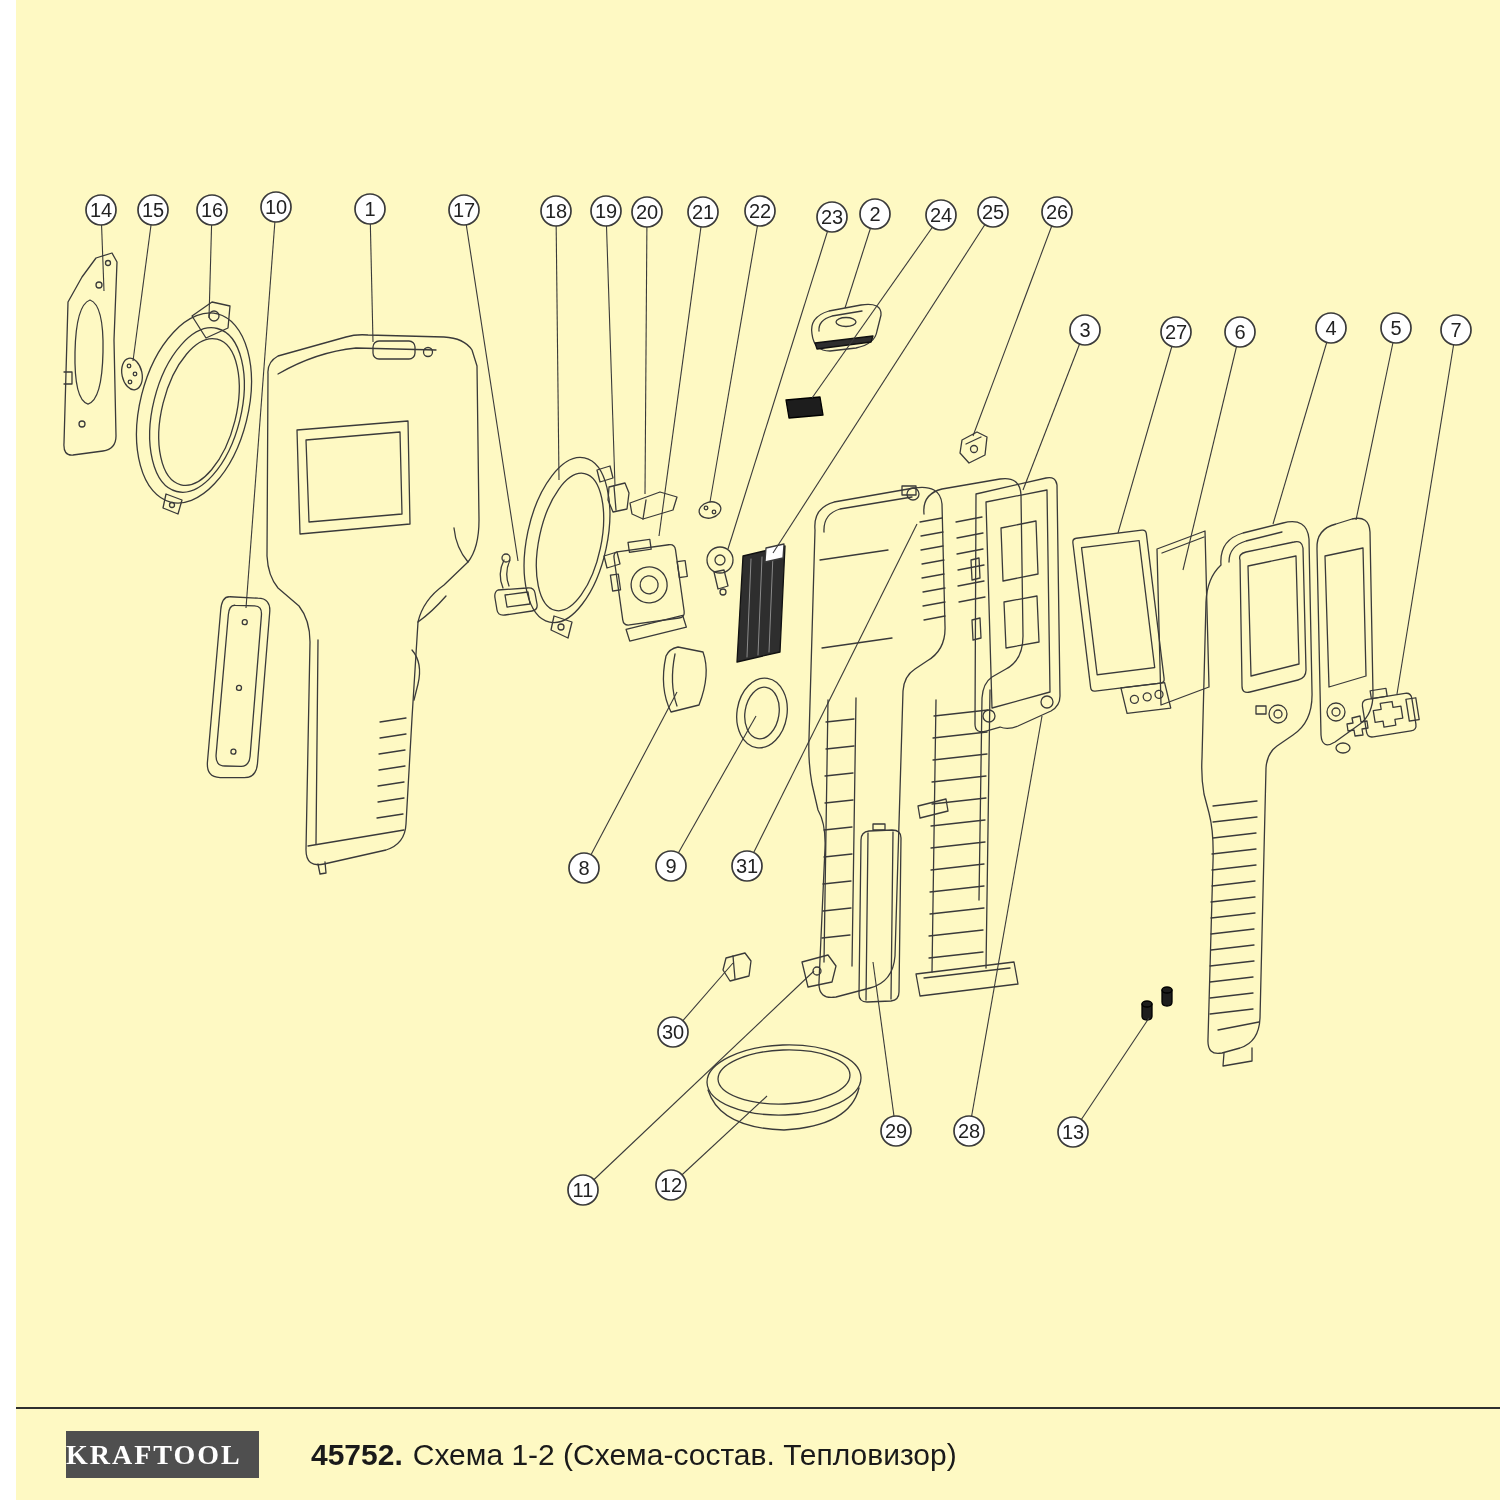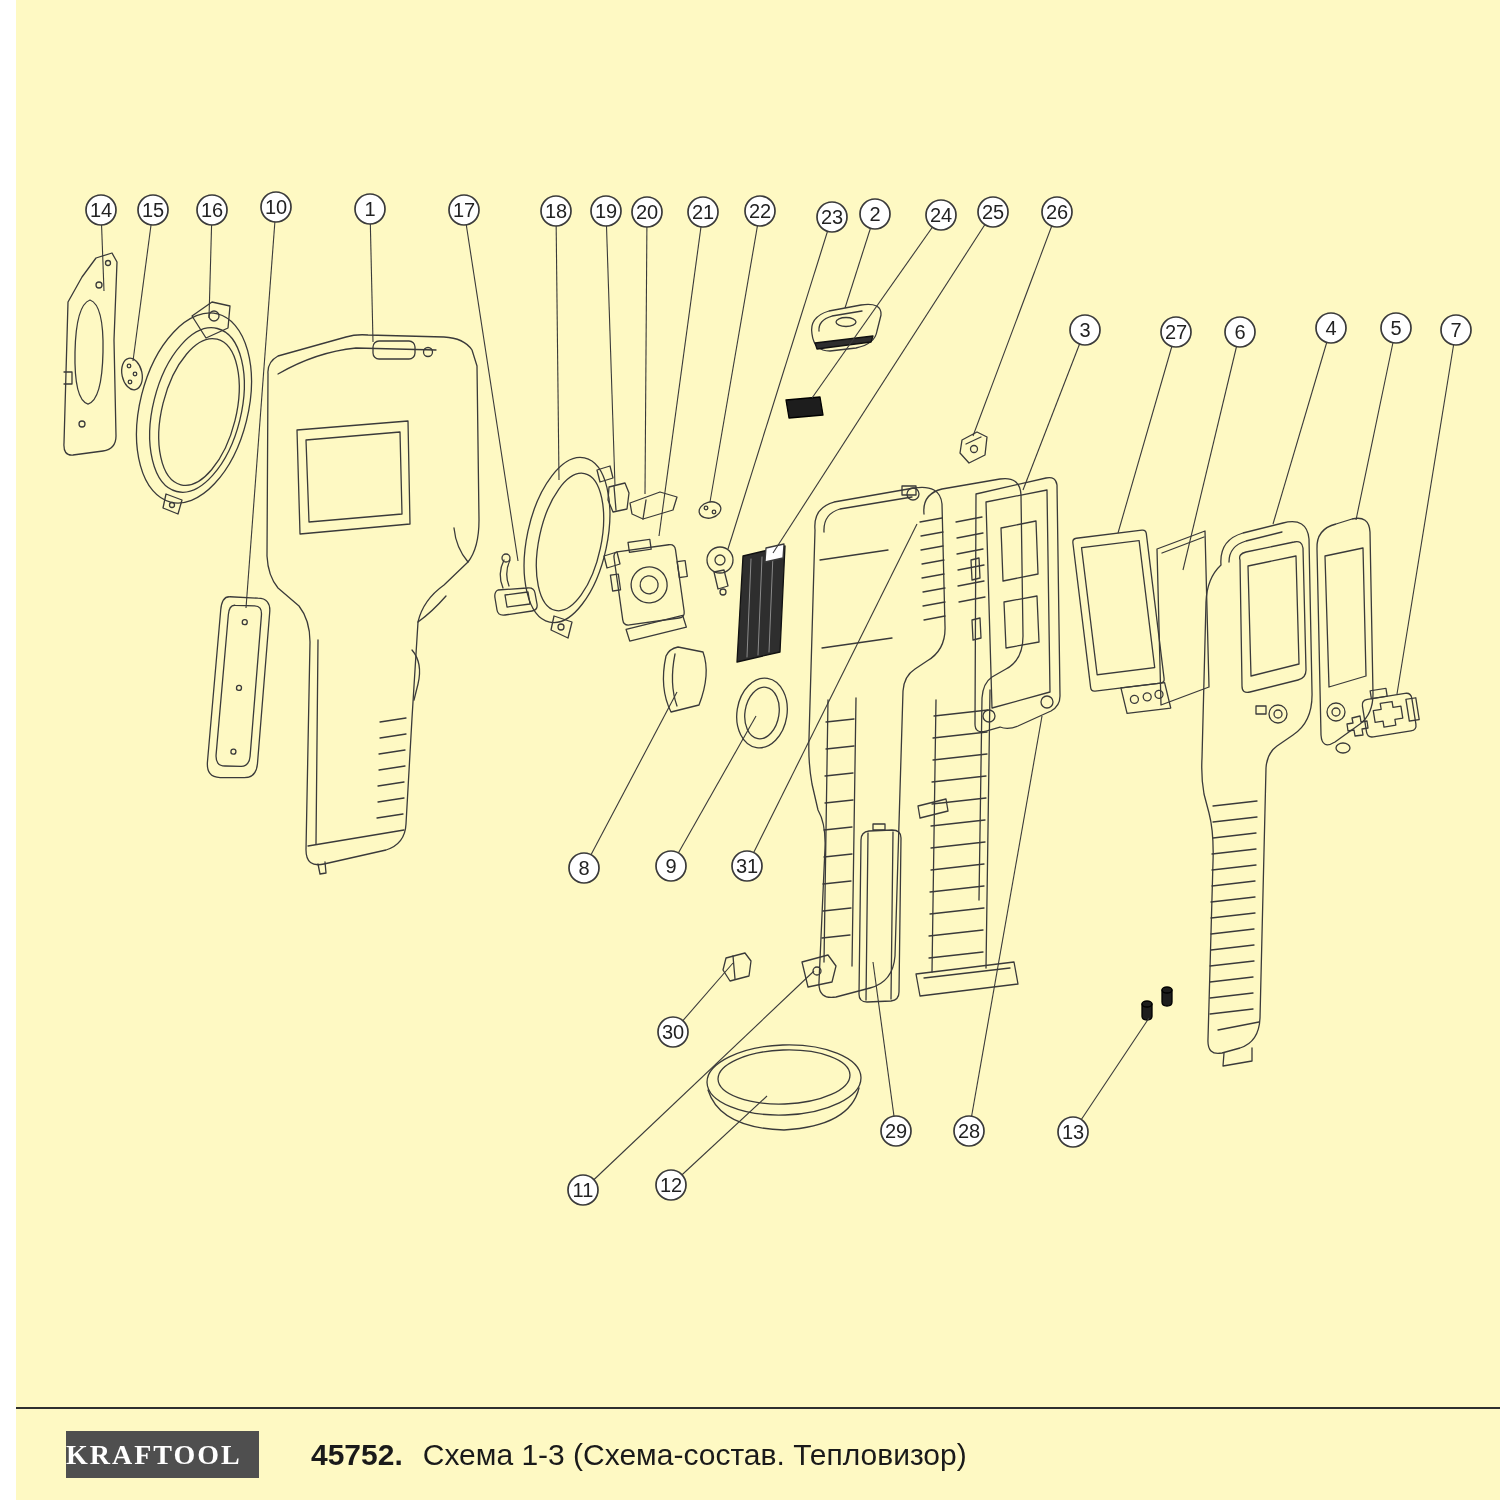--- a/index.html
+++ b/index.html
@@ -23,21 +23,21 @@
                    fill:#222; text-anchor:middle; }
 
   .footer-rule { position:absolute; left:0; top:1407px; width:1500px; height:2px;
                  background:#2f2f2f; }
   .brand-box { position:absolute; left:50px; top:1431px; width:193px; height:47px;
                background:var(--brand-box,#4f4f4f); color:#fff; display:flex;
                align-items:center; justify-content:flex-start;
                font-family:"Liberation Serif", serif; font-weight:bold;
                font-size:28px; letter-spacing:2px; }
   .caption { position:absolute; left:295px; top:1431px; height:47px;
-             display:flex; align-items:center; gap:20px;
+             display:flex; align-items:center; gap:10px;
              font-size:30px; color:#1a1a1a; }
   .caption .code { font-weight:bold; }
 </style>
 </head>
 <body>
 
 <div class="stage" style="--line: #3a3a3a; --brand-box: #4f4f4f;">
 
   <svg class="diagram" width="1500" height="1500" viewBox="0 0 1500 1500">
 
@@ -434,16 +434,16 @@
         </g>
       </g>
   </svg>
 
   <div class="footer-rule"></div>
   <div class="brand-box">
     <span>KRAFTOOL</span>
   </div>
   <div class="caption">
     <span class="code">45752.</span>
-    <span>Схема 1-3 (Схема-состав. Тепловизор)</span>
+    <span>Схема 1-2 (Схема-состав. Тепловизор)</span>
   </div>
 
 </div>
 
 </body></html>

